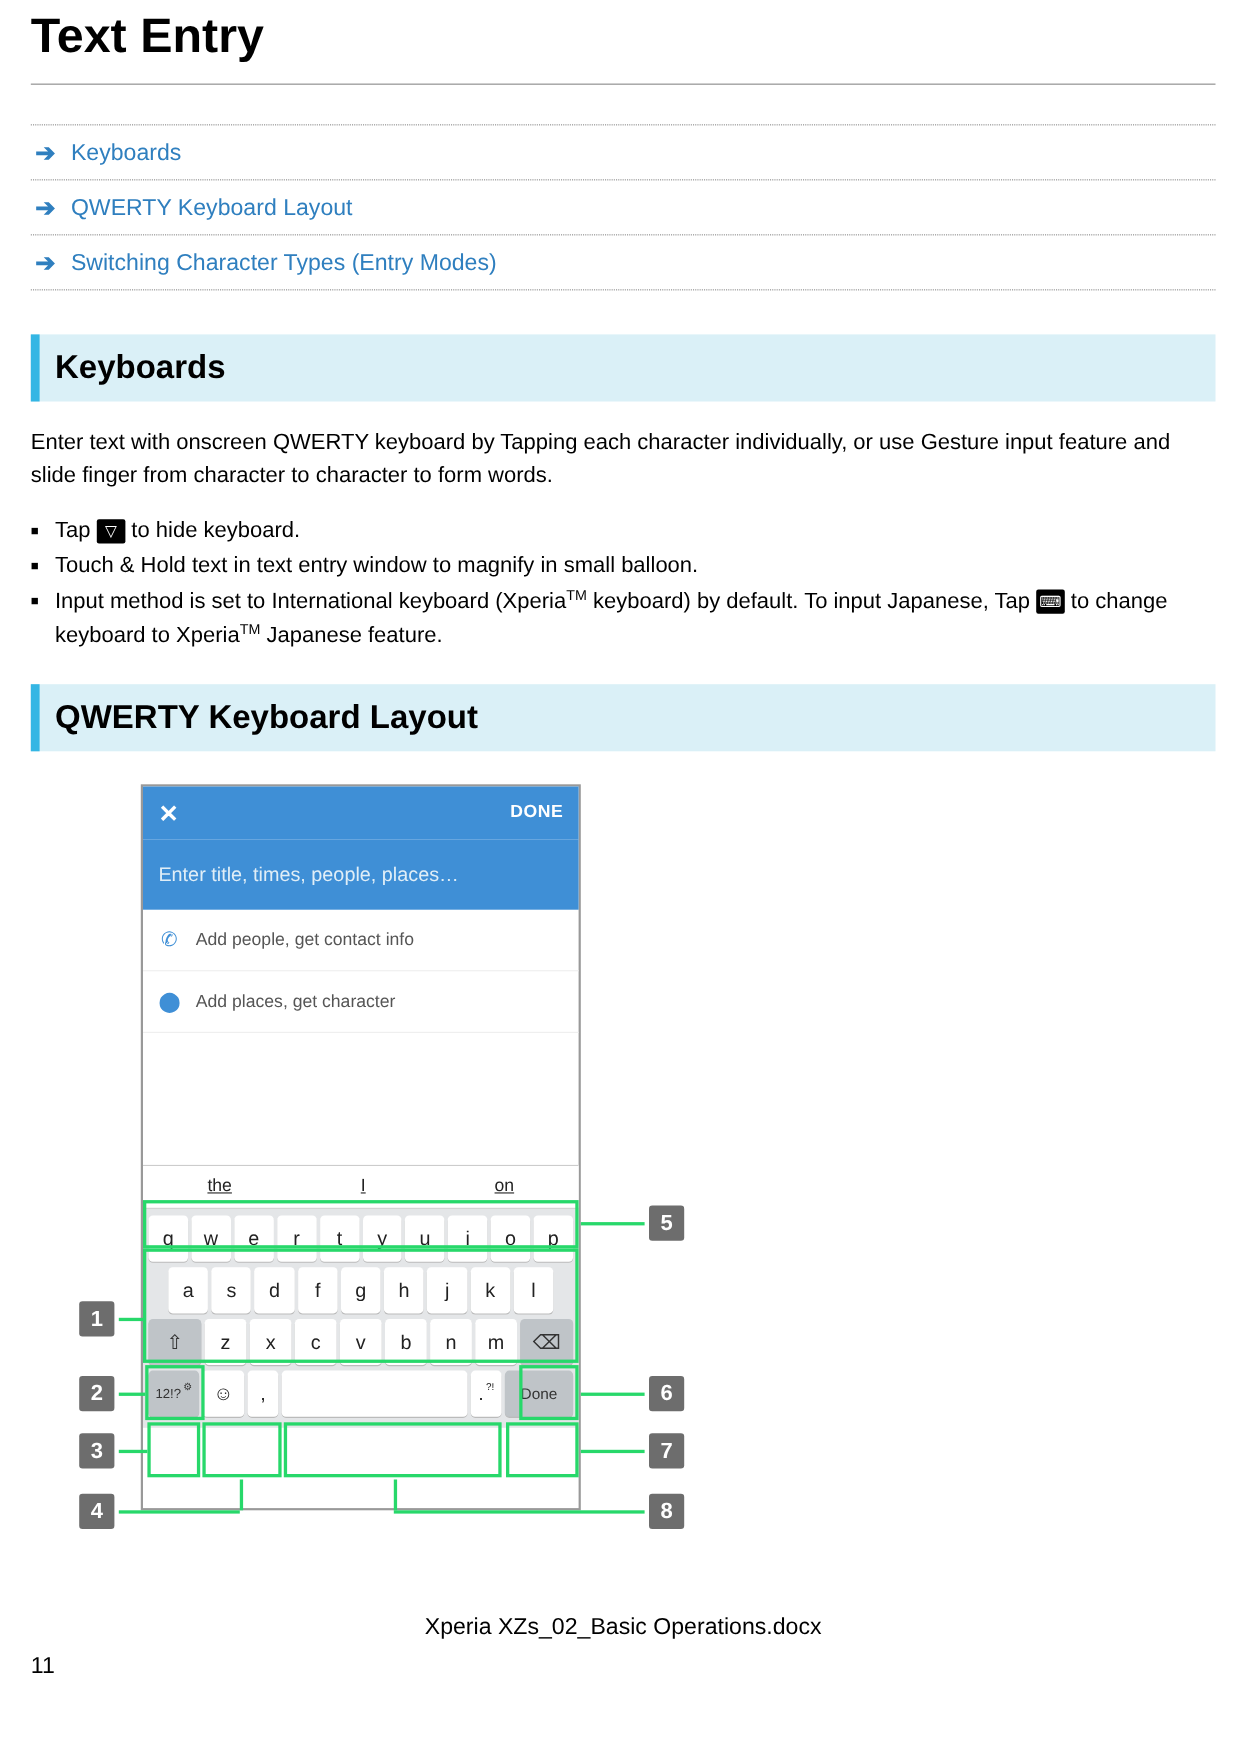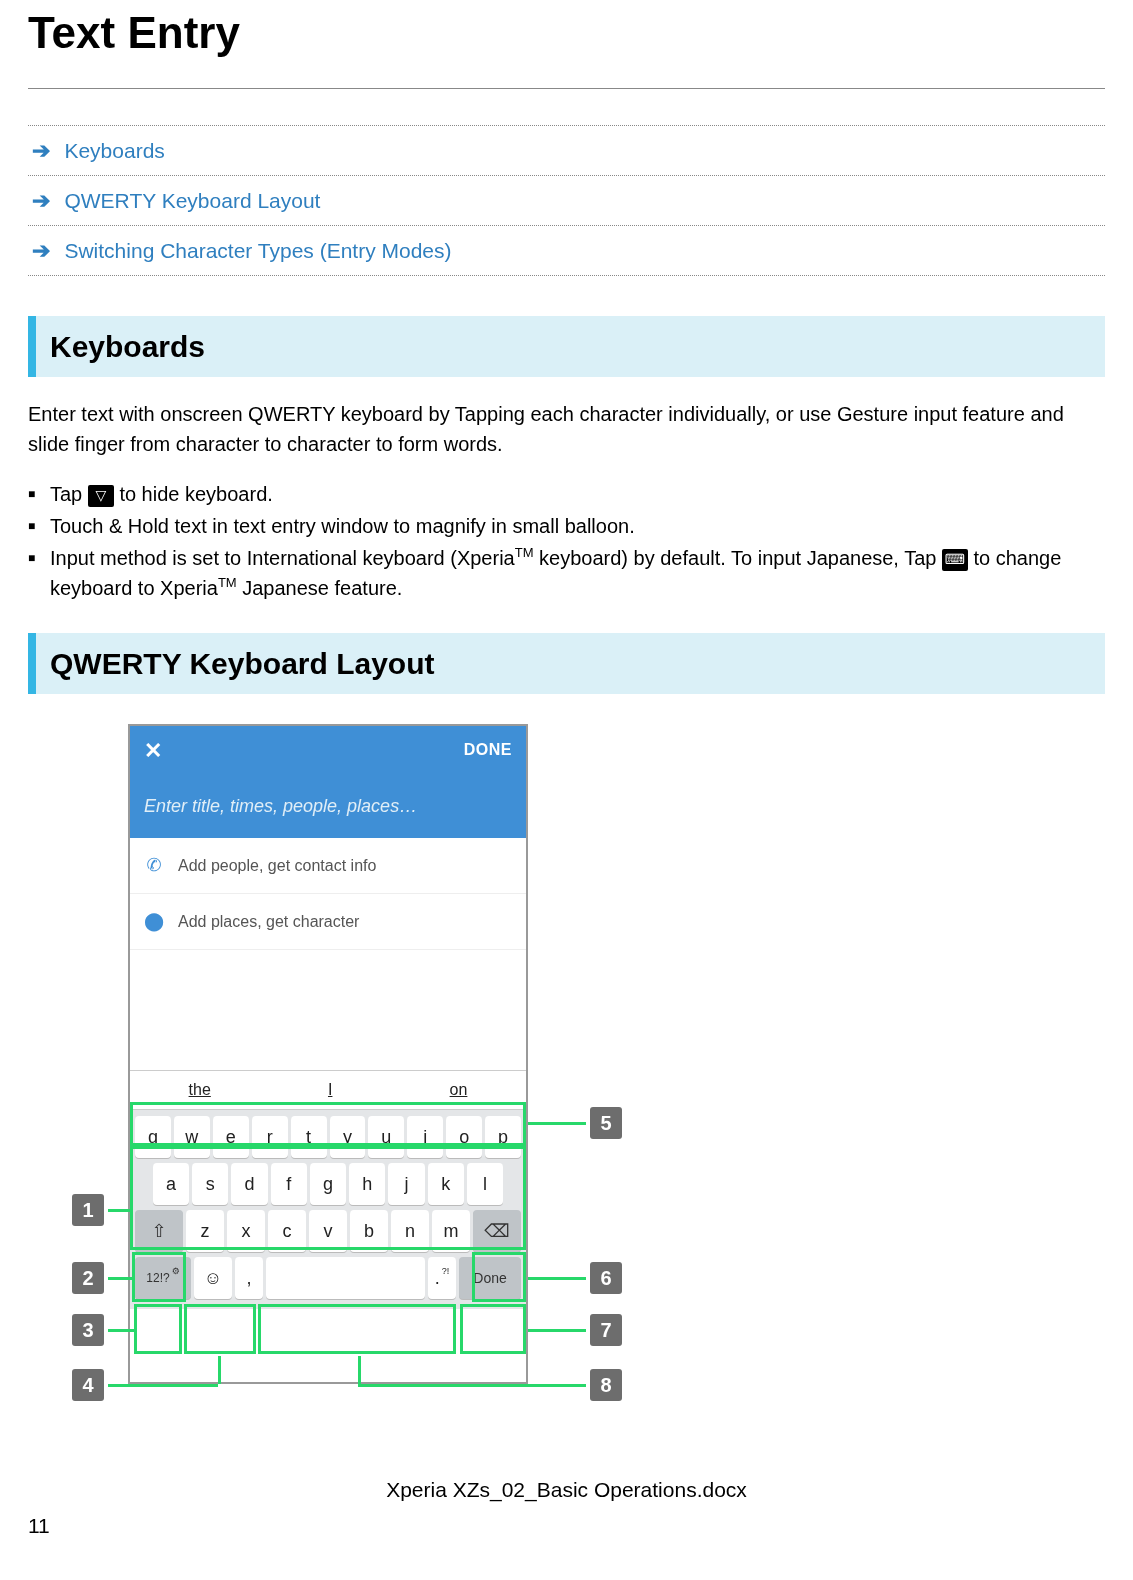--- a/index.html
+++ b/index.html
@@ -9,21 +9,21 @@
     background: #fff;
     color: #000;
     font-size: 20px;
     line-height: 1.5;
     padding: 0 28px 30px 28px;
   }
   h1.page-title {
     font-size: 44px;
     font-weight: bold;
     border-bottom: 1px solid #888;
-    padding-bottom: 22px;
+    padding-bottom: 10px;
     margin-top: 0;
     margin-bottom: 36px;
   }
   .toc { margin-bottom: 40px; }
   .toc-row {
     display: flex;
     align-items: center;
     gap: 14px;
     padding: 8px 4px;
     border-bottom: 1px dotted #888;
@@ -60,21 +60,21 @@
   .figure-wrap { margin: 30px 0 0 50px; position: relative; width: 650px; height: 700px; }
 
   .phone {
     position: absolute; left: 50px; top: 0; width: 400px; height: 660px;
     border: 2px solid #999; background: #fff;
   }
   .appbar { height: 48px; background: #3f8fd6; display: flex; align-items: center; justify-content: space-between; padding: 0 14px; color: #fff; }
   .close-x { color: #fff; font-size: 22px; font-weight: bold; }
   .done-lbl { color: #fff; font-size: 16px; font-weight: bold; letter-spacing: 0.5px; }
   .titlebar { height: 64px; background: #3f8fd6; display: flex; align-items: center; padding: 0 14px; }
-  .title-input { color: #e0eef7; font-size: 18px; font-style: italic; }
+  .title-input { color: #e0eef7; font-size: 18px; }
   .info-row { display: flex; align-items: center; gap: 14px; padding: 14px 14px; border-bottom: 1px solid #eee; }
   .info-icon { width: 20px; text-align:center; font-size: 18px; }
   .phone .blue { color: #3f8fd6; }
   .info-text { color: #555; font-size: 16px; }
   .spacer { height: 120px; }
 
   .suggestion-bar { display: flex; height: 40px; align-items: center; justify-content: space-around; background: #fff; border-top: 1px solid #ccc; border-bottom: 1px solid #ccc; }
   .suggestion-bar span { font-size: 16px; color:#222;text-decoration:underline; }
   .kbd { background: #e4e6e8; padding: 6px 5px 5px 5px; }
   .krow { display: flex; gap: 3px; margin-bottom: 5px; justify-content: center; }
@@ -83,21 +83,21 @@
     height: 42px;
     display:flex; align-items:center; justify-content:center;
     font-size: 18px; color: #222;
   }
   .key.letter { flex: 1 1 0; }
   .key.fn {
     background: #bfc4c8; color: #333;
   }
   .key.shift { width: 48px; }
   .key.backspace { width: 48px; font-size: 18px; color:#333; }
-  .key.mode { width: 56px; font-size: 12px; }
+  .key.mode { width: 46px; font-size: 12px; }
   .key.emoji { width: 38px; }
   .key.comma { width: 28px; }
   .key.space { flex: 1; }
   .key.period { width: 28px; }
   .key.enter { width: 62px; font-size: 14px; color:#333; }
   .small-suffix { font-size:9px; position:relative; top:-6px; margin-left:2px;}
 
   .hl-box { position: absolute; border: 3px solid #27d86a; background: transparent; pointer-events:none; }
   .hl-sugg   { left: 52px; top: 378px; width: 396px; height: 44px; }
   .hl-keys   { left: 52px; top: 422px; width: 396px; height: 104px; }

